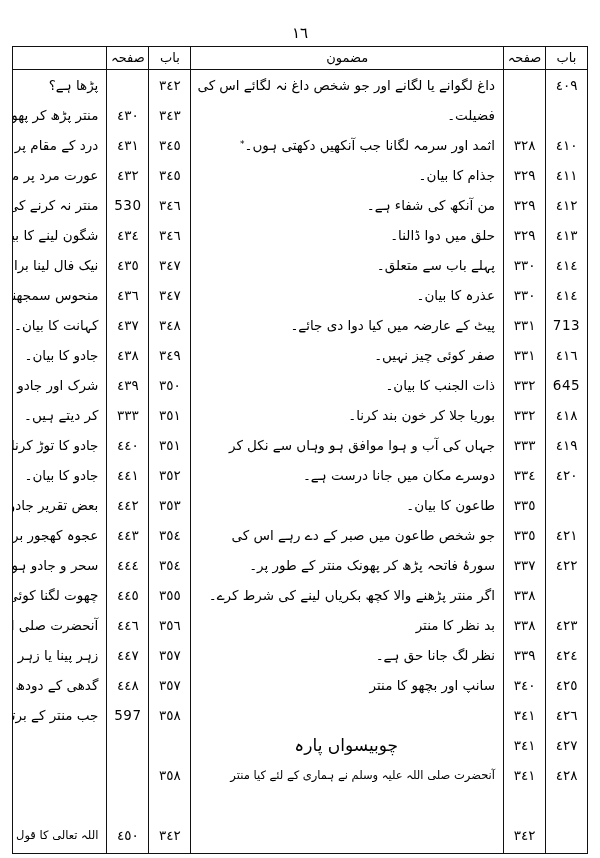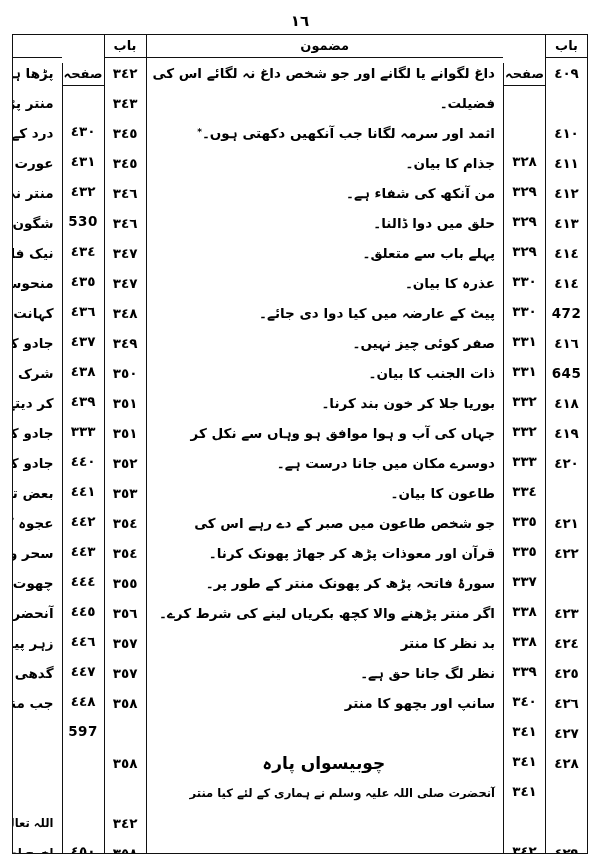--- a/index.html
+++ b/index.html
@@ -11,25 +11,24 @@
     width: 600px;
     height: 858px;
     position: relative;
     font-family: "DejaVu Sans", "Liberation Sans", sans-serif;
     color: #000000;
     overflow: hidden;
   }
   .page {
     position: absolute;
     inset: 0;
-    padding: 12px 10px 4px 10px;
+    padding: 24px 10px 4px 10px;
     box-sizing: border-box;
     display: flex;
     flex-direction: column;
-    font-weight: bold;
   }
   .page-number {
     text-align: center;
     font-size: 15px;
     letter-spacing: 1px;
     padding-bottom: 4px;
     direction: rtl;
   }
   .rule-top {
     border-top: 1.5px solid #111;
@@ -61,21 +60,20 @@
     width: 42px;
     flex: none;
     border-left: 1.2px solid #111;
     box-sizing: border-box;
   }
   .c-safha {
     width: 42px;
     flex: none;
     border-left: 1.2px solid #111;
     box-sizing: border-box;
-    margin-top: 28px;
   }
   .c-mazmoon {
     flex: 1 1 auto;
     box-sizing: border-box;
   }
   .head {
     border-bottom: 1.2px solid #111;
     text-align: center;
     font-size: 13px;
     padding: 3px 0 4px 0;
@@ -139,21 +137,21 @@
         <div class="head">باب</div>
         <div class="rows" id="right-bab-rows">
             <div class="cell num">٤٠٩</div>
             <div class="cell num"></div>
             <div class="cell num">٤١٠</div>
             <div class="cell num">٤١١</div>
             <div class="cell num">٤١٢</div>
             <div class="cell num">٤١٣</div>
             <div class="cell num">٤١٤</div>
             <div class="cell num">٤١٤</div>
-            <div class="cell num">472</div>
+            <div class="cell num">713</div>
             <div class="cell num">٤١٦</div>
             <div class="cell num">645</div>
             <div class="cell num">٤١٨</div>
             <div class="cell num">٤١٩</div>
             <div class="cell num">٤٢٠</div>
             <div class="cell num"></div>
             <div class="cell num">٤٢١</div>
             <div class="cell num">٤٢٢</div>
             <div class="cell num"></div>
             <div class="cell num">٤٢٣</div>
@@ -211,21 +209,20 @@
             <div class="cell txt">پہلے باب سے متعلق۔</div>
             <div class="cell txt">عذرہ کا بیان۔</div>
             <div class="cell txt">پیٹ کے عارضہ میں کیا دوا دی جائے۔</div>
             <div class="cell txt">صفر کوئی چیز نہیں۔</div>
             <div class="cell txt">ذات الجنب کا بیان۔</div>
             <div class="cell txt">بوریا جلا کر خون بند کرنا۔</div>
             <div class="cell txt">جہاں کی آب و ہوا موافق ہو وہاں سے نکل کر</div>
             <div class="cell txt">دوسرے مکان میں جانا درست ہے۔</div>
             <div class="cell txt">طاعون کا بیان۔</div>
             <div class="cell txt">جو شخص طاعون میں صبر کے دے رہے اس کی</div>
-            <div class="cell txt">قرآن اور معوذات پڑھ کر جھاڑ پھونک کرنا۔</div>
             <div class="cell txt">سورۂ فاتحہ پڑھ کر پھونک منتر کے طور پر۔</div>
             <div class="cell txt">اگر منتر پڑھنے والا کچھ بکریاں لینے کی شرط کرے۔</div>
             <div class="cell txt">بد نظر کا منتر</div>
             <div class="cell txt">نظر لگ جانا حق ہے۔</div>
             <div class="cell txt">سانپ اور بچھو کا منتر</div>
             <div class="cell txt"></div>
             <div class="cell txt big center-txt">چوبیسواں پارہ</div>
             <div class="cell txt tiny">آنحضرت صلی اللہ علیہ وسلم نے ہماری کے لئے کیا منتر</div>
           </div>
       </div>

